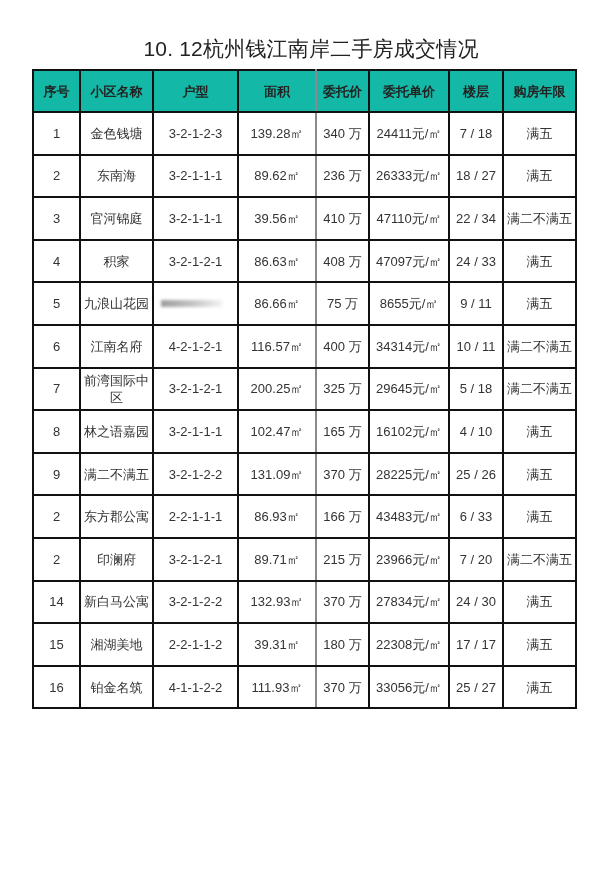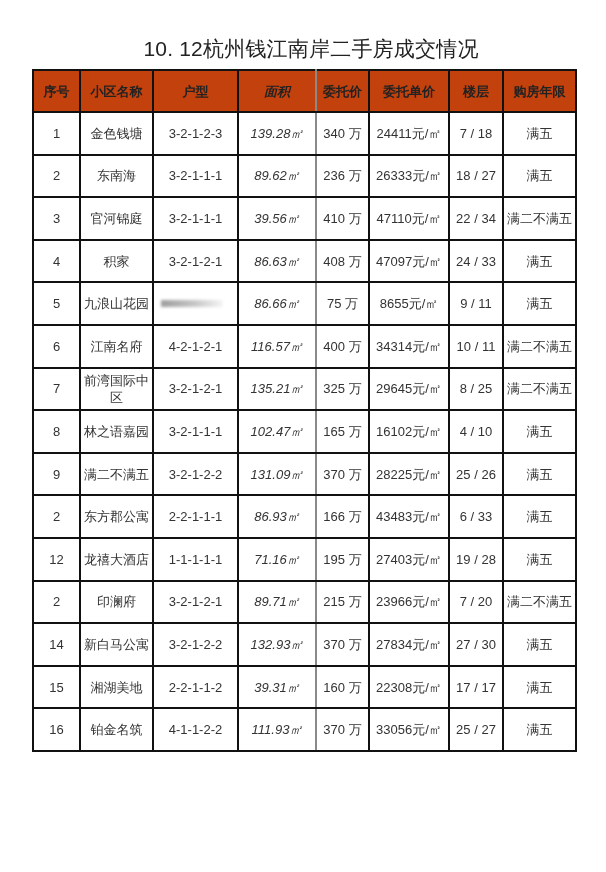--- a/index.html
+++ b/index.html
@@ -13,24 +13,24 @@
   }
   table.deals {
     position: absolute; left: 32px; top: 69px;
     width: 543px; border-collapse: collapse; table-layout: fixed;
   }
   table.deals th, table.deals td {
     border: 2px solid #111; text-align: center; vertical-align: middle;
     font-size: 13px; padding: 0 1px; line-height: 17px; overflow: hidden;
   }
   table.deals th {
-    background: #c2410c; color: #222; font-weight: bold; height: 40px;
+    background: #14b8a6; color: #222; font-weight: bold; height: 40px;
   }
   table.deals td { background: #fff; color: #333; height: 40.6px; }
-  table.deals th:nth-child(4), table.deals td:nth-child(4) { border-right-color: #8a8a8a; font-style: italic; }
+  table.deals th:nth-child(4), table.deals td:nth-child(4) { border-right-color: #8a8a8a; }
   .blur-bar {
     width: 62px; height: 7px; margin: 0 auto 0 6px;
     background: linear-gradient(to right, #8c8c8c, #bdbdbd 55%, #f4f4f4);
     filter: blur(1.6px); opacity: 0.85;
   }
 </style>
 </head>
 <body>
 
 <div class="title">10. 12杭州钱江南岸二手房成交情况</div>
@@ -118,24 +118,24 @@
         <td>116.57㎡</td>
         <td>400 万</td>
         <td>34314元/㎡</td>
         <td>10 / 11</td>
         <td>满二不满五</td>
       </tr>
       <tr>
         <td>7</td>
         <td>前湾国际中区</td>
         <td>3-2-1-2-1</td>
-        <td>135.21㎡</td>
+        <td>200.25㎡</td>
         <td>325 万</td>
         <td>29645元/㎡</td>
-        <td>8 / 25</td>
+        <td>5 / 18</td>
         <td>满二不满五</td>
       </tr>
       <tr>
         <td>8</td>
         <td>林之语嘉园</td>
         <td>3-2-1-1-1</td>
         <td>102.47㎡</td>
         <td>165 万</td>
         <td>16102元/㎡</td>
         <td>4 / 10</td>
@@ -155,55 +155,45 @@
         <td>2</td>
         <td>东方郡公寓</td>
         <td>2-2-1-1-1</td>
         <td>86.93㎡</td>
         <td>166 万</td>
         <td>43483元/㎡</td>
         <td>6 / 33</td>
         <td>满五</td>
       </tr>
       <tr>
-        <td>12</td>
-        <td>龙禧大酒店</td>
-        <td>1-1-1-1-1</td>
-        <td>71.16㎡</td>
-        <td>195 万</td>
-        <td>27403元/㎡</td>
-        <td>19 / 28</td>
-        <td>满五</td>
-      </tr>
-      <tr>
         <td>2</td>
         <td>印澜府</td>
         <td>3-2-1-2-1</td>
         <td>89.71㎡</td>
         <td>215 万</td>
         <td>23966元/㎡</td>
         <td>7 / 20</td>
         <td>满二不满五</td>
       </tr>
       <tr>
         <td>14</td>
         <td>新白马公寓</td>
         <td>3-2-1-2-2</td>
         <td>132.93㎡</td>
         <td>370 万</td>
         <td>27834元/㎡</td>
-        <td>27 / 30</td>
+        <td>24 / 30</td>
         <td>满五</td>
       </tr>
       <tr>
         <td>15</td>
         <td>湘湖美地</td>
         <td>2-2-1-1-2</td>
         <td>39.31㎡</td>
-        <td>160 万</td>
+        <td>180 万</td>
         <td>22308元/㎡</td>
         <td>17 / 17</td>
         <td>满五</td>
       </tr>
       <tr>
         <td>16</td>
         <td>铂金名筑</td>
         <td>4-1-1-2-2</td>
         <td>111.93㎡</td>
         <td>370 万</td>

